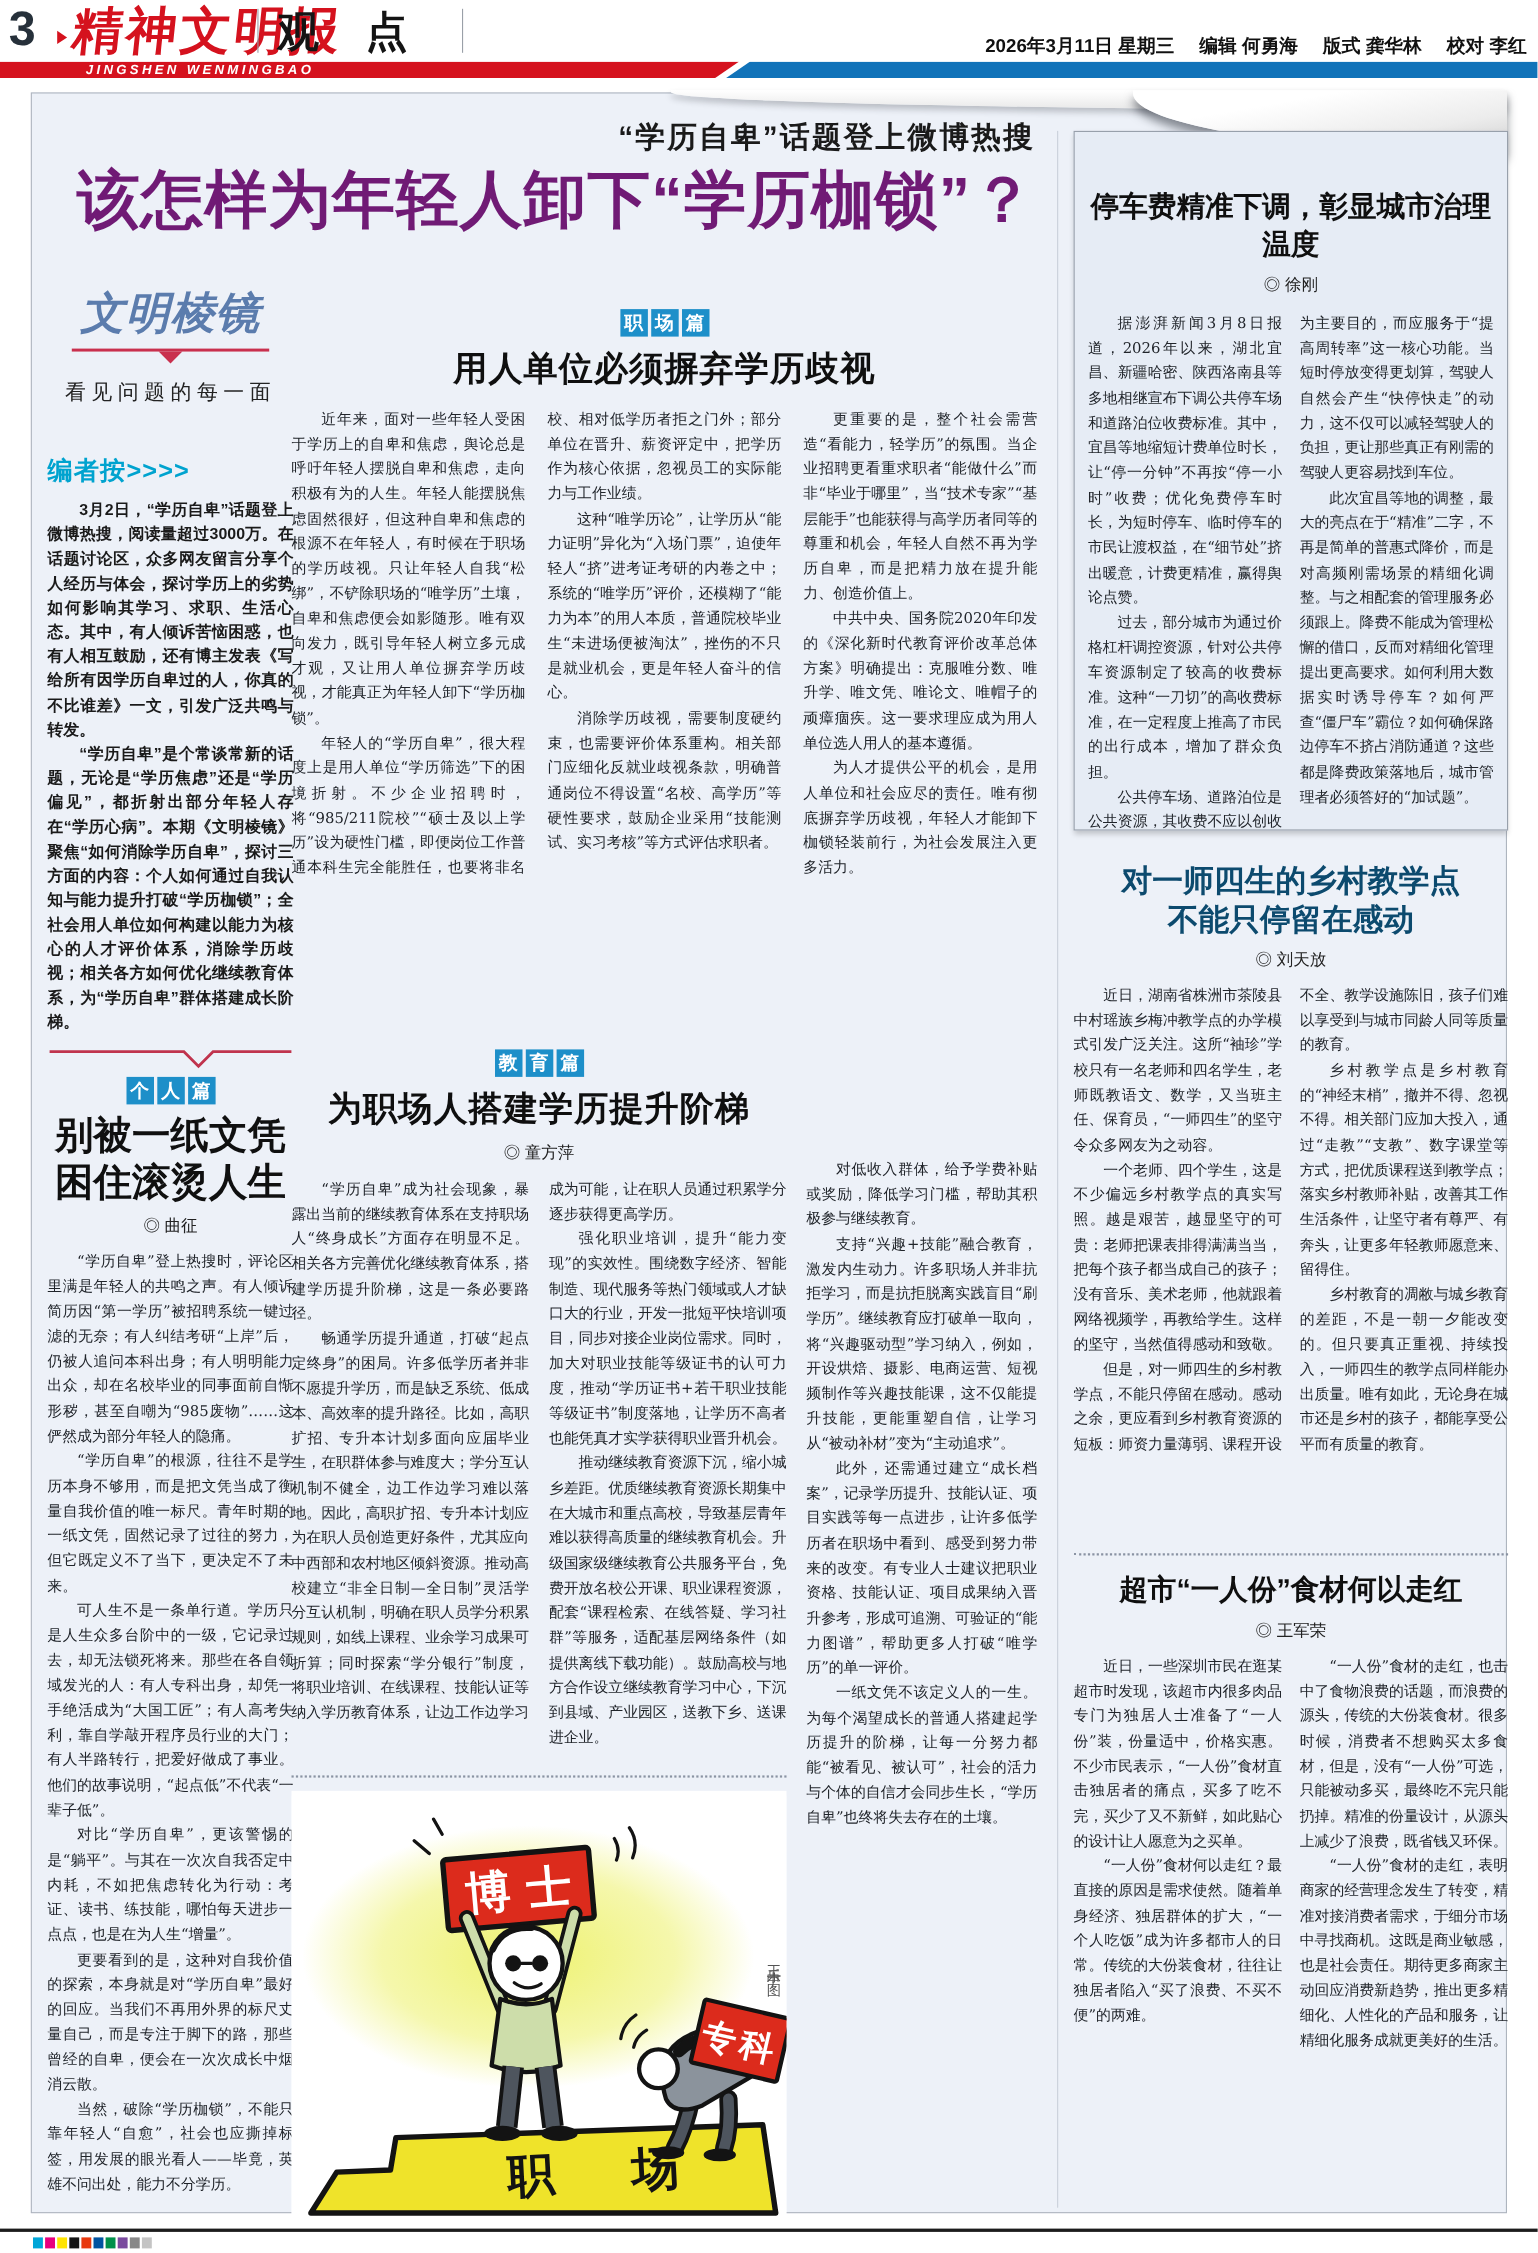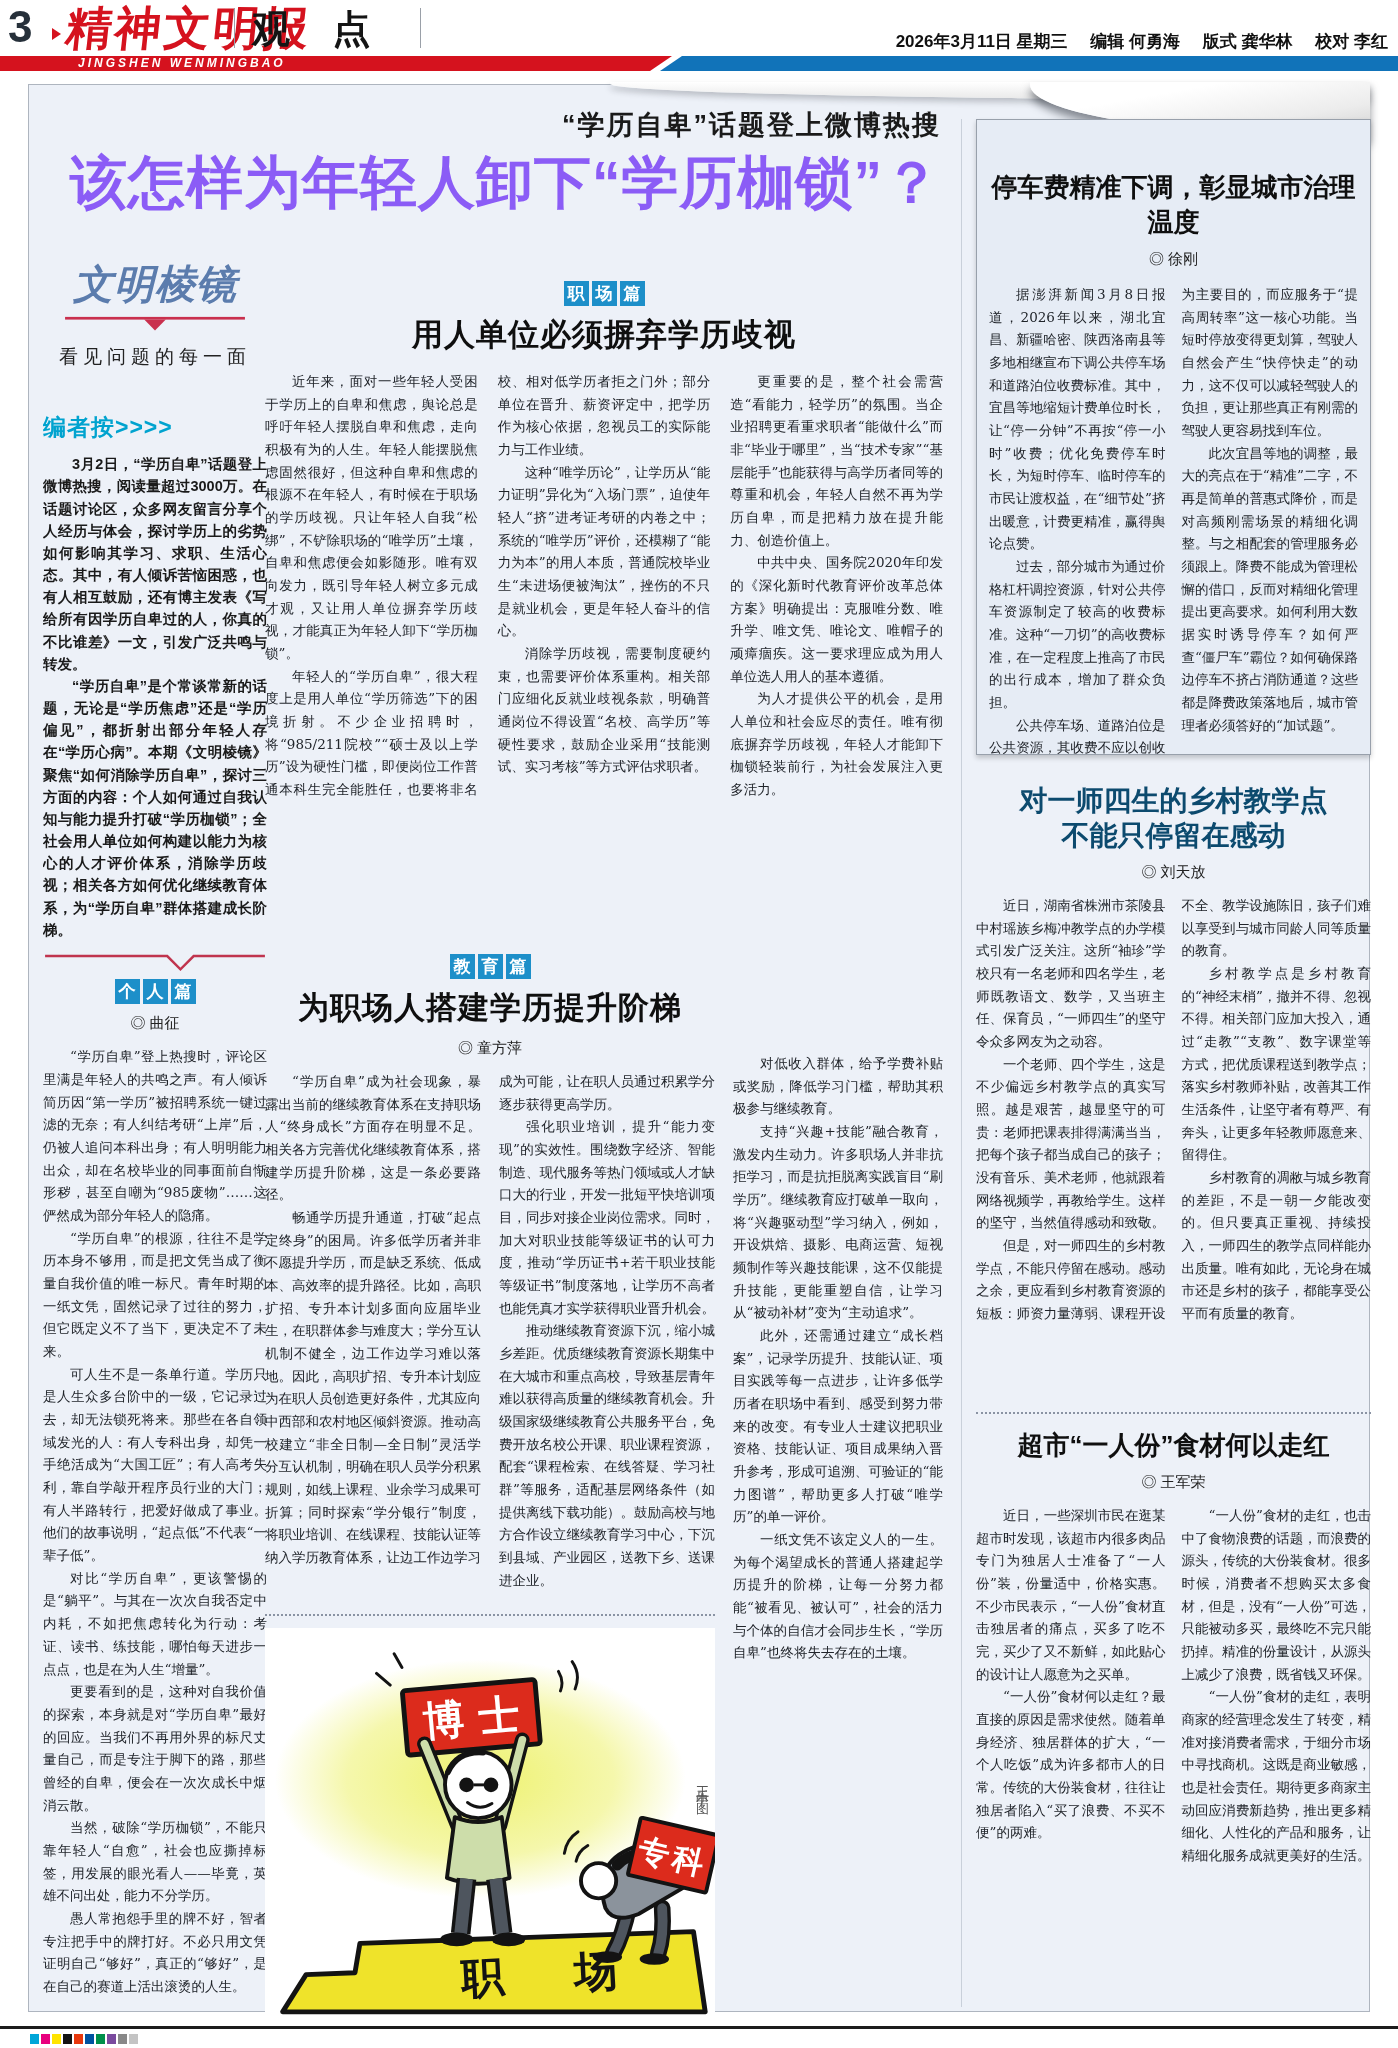--- a/index.html
+++ b/index.html
@@ -18,21 +18,21 @@
   .bar-en { position:absolute; left:78px; top:56px; z-index:3; color:#fff; font-style:italic; font-weight:800; font-size:12px; letter-spacing:3px; line-height:15px; }
   .bar-blue { position:absolute; left:660px; top:56px; width:738px; height:15px; background:#1173b9; clip-path:polygon(22px 0, 100% 0, 100% 100%, 0 100%); }
 
   
   .panel { position:absolute; left:28px; top:84px; width:1342px; height:1928px; background:#edf1f8; border:1px solid #aeb5bf; }
   .curl { position:absolute; right:-1px; top:-3px; width:340px; height:56px; background:linear-gradient(170deg,#ffffff 30%,#ececec 70%,#cfcfcf 100%); border-bottom-left-radius:100% 95%; box-shadow:0 7px 9px rgba(30,35,45,.5); }
   .curl2 { position:absolute; right:-1px; top:-3px; width:760px; height:18px; background:linear-gradient(#ffffff,#e8e8e8); border-bottom-left-radius:100% 90%; box-shadow:0 4px 6px rgba(30,35,45,.25); }
 
   .lead { position:absolute; left:12px; top:22px; width:900px; text-align:right; }
   .kicker { font-size:27px; font-weight:700; color:#1a1a1a; letter-spacing:2px; }
-  .headline { margin-top:8px; font-size:57px; font-weight:900; color:#8b5cf6; letter-spacing:1px; line-height:1.12; }
+  .headline { margin-top:8px; font-size:57px; font-weight:900; color:#701a75; letter-spacing:1px; line-height:1.12; }
 
   
   .col-left { position:absolute; left:14px; top:148px; width:224px; height:1766px; overflow:hidden; }
   .prism-logo { text-align:center; font-size:40px; font-weight:900; font-style:italic; color:#5b7cad; letter-spacing:1px; margin-top:24px; }
   .prism-line { display:block; width:180px; margin:4px auto 0; }
   .prism-tagline { text-align:center; font-family:"DejaVu Serif", serif; font-size:19px; letter-spacing:5px; color:#222; margin-top:12px; }
   .editor-label { margin-top:42px; font-size:23px; font-weight:900; color:#00a3cf; letter-spacing:1px; }
   .editor-body { margin-top:10px; }
   .editor-body .para { font-size:14.5px; font-weight:600; line-height:1.53; color:#1a1a1a; text-indent:2em; text-align:justify; }
   .bubble-line { display:block; width:100%; margin:10px 0 6px; }
@@ -115,20 +115,24 @@
         <p class="para">3月2日，“学历自卑”话题登上微博热搜，阅读量超过3000万。在话题讨论区，众多网友留言分享个人经历与体会，探讨学历上的劣势如何影响其学习、求职、生活心态。其中，有人倾诉苦恼困惑，也有人相互鼓励，还有博主发表《写给所有因学历自卑过的人，你真的不比谁差》一文，引发广泛共鸣与转发。</p>
         <p class="para">“学历自卑”是个常谈常新的话题，无论是“学历焦虑”还是“学历偏见”，都折射出部分年轻人存在“学历心病”。本期《文明棱镜》聚焦“如何消除学历自卑”，探讨三方面的内容：个人如何通过自我认知与能力提升打破“学历枷锁”；全社会用人单位如何构建以能力为核心的人才评价体系，消除学历歧视；相关各方如何优化继续教育体系，为“学历自卑”群体搭建成长阶梯。</p>
       </div>
     <svg class="bubble-line" viewBox="0 0 220 22">
       <path d="M2 5 L122 5 L135 18 L148 5 L218 5" fill="none" stroke="#c0344e" stroke-width="2.4"></path>
     </svg>
     <div class="badge-row">
       <span class="badge-box">个</span>
       <span class="badge-box">人</span>
       <span class="badge-box">篇</span>
+    </div>
+    <div class="personal-title">
+      <div>别被一纸文凭</div>
+      <div>困住滚烫人生</div>
     </div>
     <div class="byline">◎ 曲征</div>
     <div class="personal-body kai">
         <p class="para">“学历自卑”登上热搜时，评论区里满是年轻人的共鸣之声。有人倾诉简历因“第一学历”被招聘系统一键过滤的无奈；有人纠结考研“上岸”后，仍被人追问本科出身；有人明明能力出众，却在名校毕业的同事面前自惭形秽，甚至自嘲为“985废物”……这俨然成为部分年轻人的隐痛。</p>
         <p class="para">“学历自卑”的根源，往往不是学历本身不够用，而是把文凭当成了衡量自我价值的唯一标尺。青年时期的一纸文凭，固然记录了过往的努力，但它既定义不了当下，更决定不了未来。</p>
         <p class="para">可人生不是一条单行道。学历只是人生众多台阶中的一级，它记录过去，却无法锁死将来。那些在各自领域发光的人：有人专科出身，却凭一手绝活成为“大国工匠”；有人高考失利，靠自学敲开程序员行业的大门；有人半路转行，把爱好做成了事业。他们的故事说明，“起点低”不代表“一辈子低”。</p>
         <p class="para">对比“学历自卑”，更该警惕的是“躺平”。与其在一次次自我否定中内耗，不如把焦虑转化为行动：考证、读书、练技能，哪怕每天进步一点点，也是在为人生“增量”。</p>
         <p class="para">更要看到的是，这种对自我价值的探索，本身就是对“学历自卑”最好的回应。当我们不再用外界的标尺丈量自己，而是专注于脚下的路，那些曾经的自卑，便会在一次次成长中烟消云散。</p>
         <p class="para">当然，破除“学历枷锁”，不能只靠年轻人“自愈”，社会也应撕掉标签，用发展的眼光看人——毕竟，英雄不问出处，能力不分学历。</p>
         <p class="para">愚人常抱怨手里的牌不好，智者专注把手中的牌打好。不必只用文凭证明自己“够好”，真正的“够好”，是在自己的赛道上活出滚烫的人生。</p>

